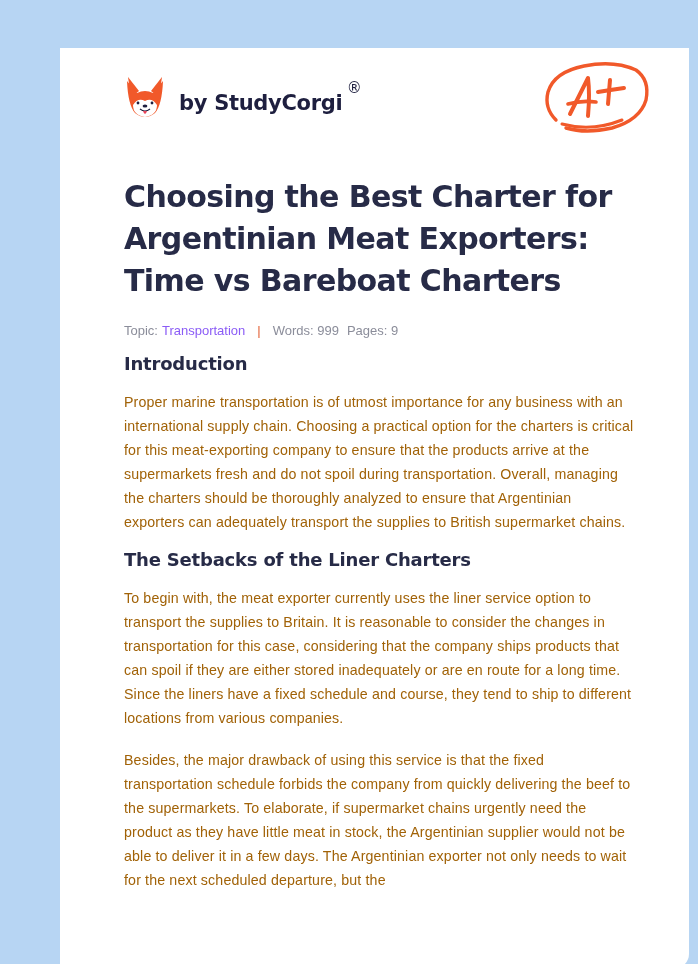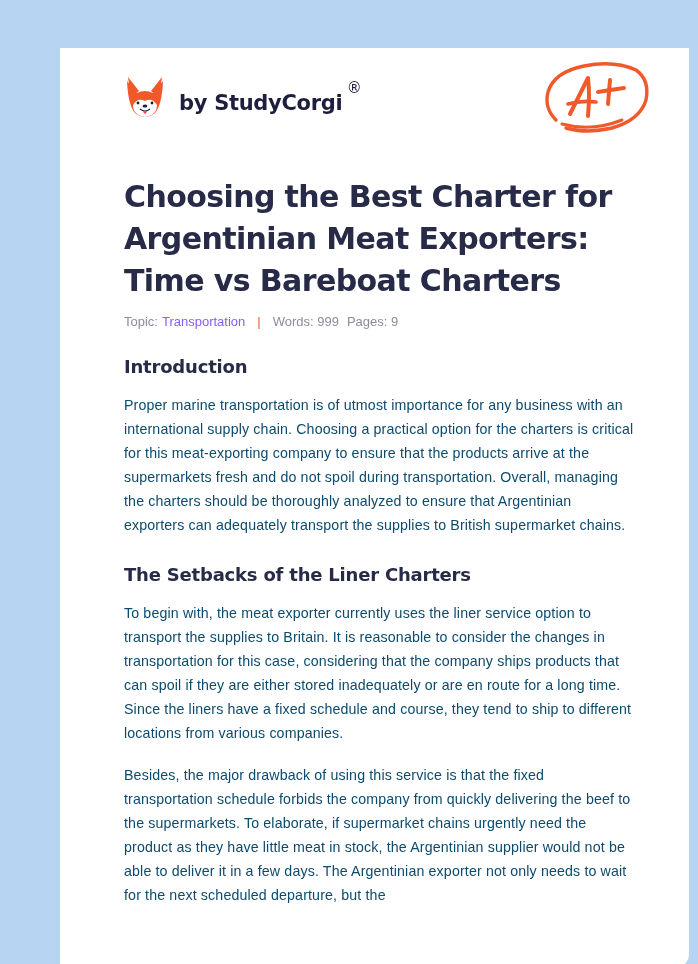--- a/index.html
+++ b/index.html
@@ -77,53 +77,53 @@
     .title {
       margin: 0;
       font-family: "DejaVu Sans", sans-serif;
       font-weight: bold;
       font-size: 30px;
       line-height: 42px;
       color: #272b47;
       letter-spacing: -0.6px;
     }
     .meta {
-      margin-top: 12px;
+      margin-top: 21px;
       font-size: 13px;
       color: #8b8d9a;
       display: flex;
       align-items: flex-end;
       white-space: nowrap;
     }
     .meta .topic-value {
       color: #8b5cf6;
       margin-left: 4px;
     }
     .meta .sep {
       color: #e35f33;
       margin: 0 12px;
     }
     .meta .pages {
       margin-left: 8px;
     }
     .section-heading {
-      margin: 26px 0 0 0;
+      margin: 14px 0 0 0;
       font-family: "DejaVu Sans", sans-serif;
       font-weight: bold;
       font-size: 18px;
       line-height: 24px;
       color: #272b47;
       letter-spacing: -0.2px;
     }
     .para {
       margin: 14px 0 0 0;
       font-family: "Liberation Sans", sans-serif;
       font-size: 14.2px;
       line-height: 24px;
-      color: #0c4a6e;
+      color: #a16207;
       letter-spacing: 0.15px;
     }
     .para.second {
       margin-top: 18px;
     }
   </style>
 </head>
 <body>
 
 <div class="card">

